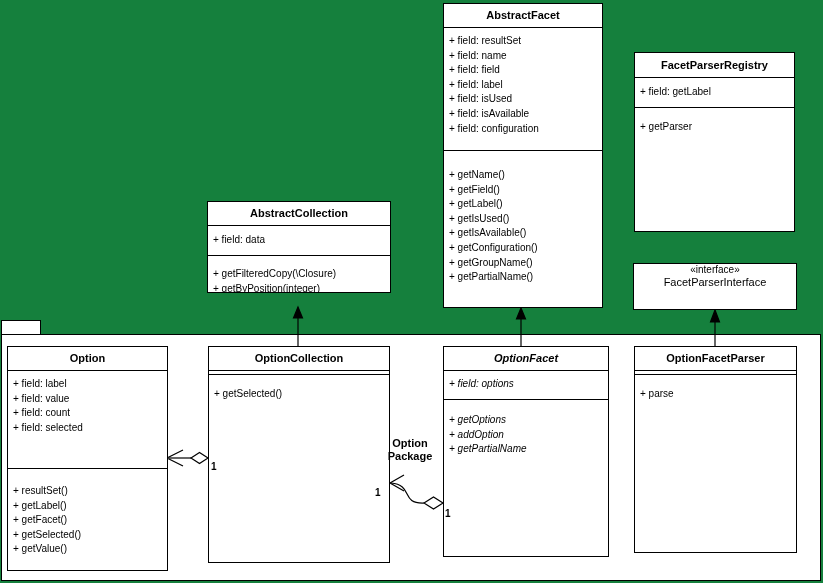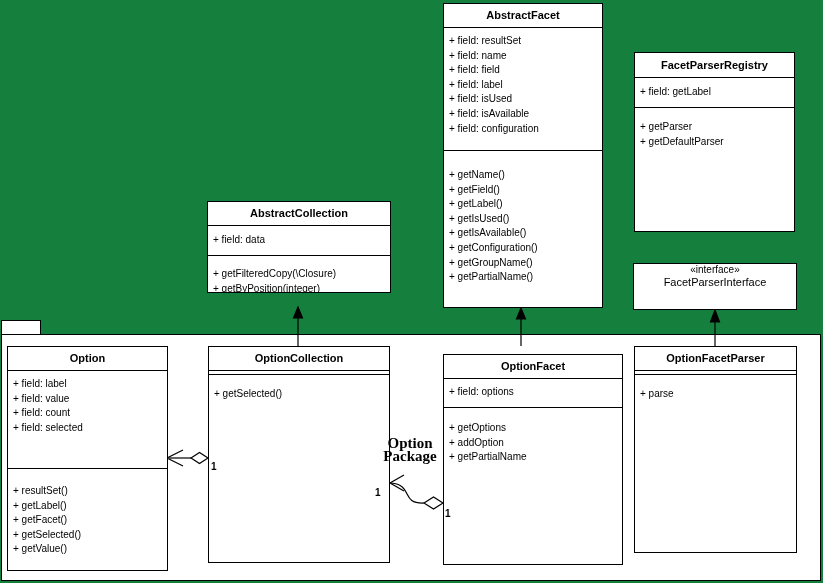--- a/index.html
+++ b/index.html
@@ -11,21 +11,21 @@
   .overlay line,.overlay polyline,.overlay path,.overlay polygon{stroke:#000;stroke-width:1.2;}
   .cls{position:absolute;border:1px solid #000;background:#fff;box-sizing:border-box;overflow:hidden;}
   .cls-title{font-weight:bold;font-size:11px;text-align:center;line-height:23px;height:24px;
              border-bottom:1px solid #000;box-sizing:border-box;white-space:nowrap;}
   .compartment{box-sizing:border-box;padding-left:5px;padding-right:2px;overflow:hidden;}
   .compartment.has-sep{border-bottom:1px solid #000;}
   .member{font-size:10px;line-height:14.6px;white-space:nowrap;}
   .iface-box{display:flex;flex-direction:column;align-items:center;}
   .iface-stereo{font-size:10px;line-height:12px;}
   .iface-name{font-size:11px;line-height:13px;}
-  .float-label{position:absolute;font-size:15px;font-weight:bold;line-height:13px;text-align:center;font-family:Liberation Serif, serif;}
+  .float-label{position:absolute;font-size:11px;font-weight:bold;line-height:13px;text-align:center;}
   .mult{position:absolute;font-size:10px;font-weight:bold;line-height:11px;}
 </style>
 </head>
 <body>
 
 <div id="stage">
 
   <div class="pkg-tab" style="left:1px;top:320px;width:40px;height:15px;"></div>
   <div class="pkg-body" style="left:1px;top:334px;width:820px;height:247px;"></div>
 
@@ -74,21 +74,20 @@
       </div>
   </div>
 
   <div class="cls" style="left:634px;top:52px;width:161px;height:180px;">
     <div class="cls-title" style="height:25px;line-height:24px;">FacetParserRegistry</div>
     <div class="compartment has-sep" style="height:30px;padding-top:7px;">
         <div class="member">+ field: getLabel</div>
       </div>
     <div class="compartment" style="height:123px;padding-top:12px;">
         <div class="member">+ getParser</div>
-        <div class="member">+ getDefaultParser</div>
       </div>
   </div>
 
   <div class="cls" style="left:207px;top:201px;width:184px;height:92px;">
     <div class="cls-title">AbstractCollection</div>
     <div class="compartment has-sep" style="height:30px;padding-top:7px;">
         <div class="member">+ field: data</div>
       </div>
     <div class="compartment" style="height:50px;padding-top:11px;">
         <div class="member">+ getFilteredCopy(\Closure)</div>
@@ -119,21 +118,21 @@
   </div>
 
   <div class="cls" style="left:208px;top:346px;width:182px;height:217px;">
     <div class="cls-title">OptionCollection</div>
     <div class="compartment has-sep" style="height:4px;"></div>
     <div class="compartment" style="height:187px;padding-top:12px;">
         <div class="member">+ getSelected()</div>
       </div>
   </div>
 
-  <div class="cls" style="left:443px;top:354px;width:180px;height:211px;">
+  <div class="cls" style="left:443px;top:346px;width:166px;height:211px;font-style:italic;">
     <div class="cls-title">OptionFacet</div>
     <div class="compartment has-sep" style="height:29px;padding-top:6px;">
         <div class="member">+ field: options</div>
       </div>
     <div class="compartment" style="height:156px;padding-top:13px;">
         <div class="member">+ getOptions</div>
         <div class="member">+ addOption</div>
         <div class="member">+ getPartialName</div>
       </div>
   </div>

